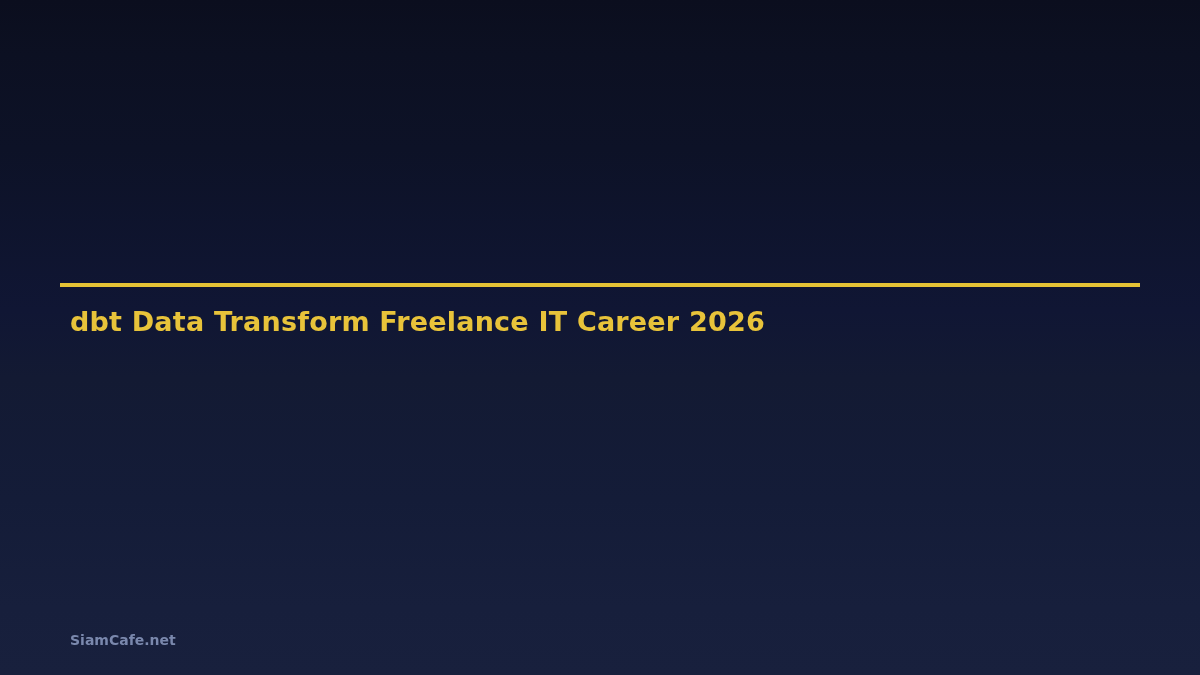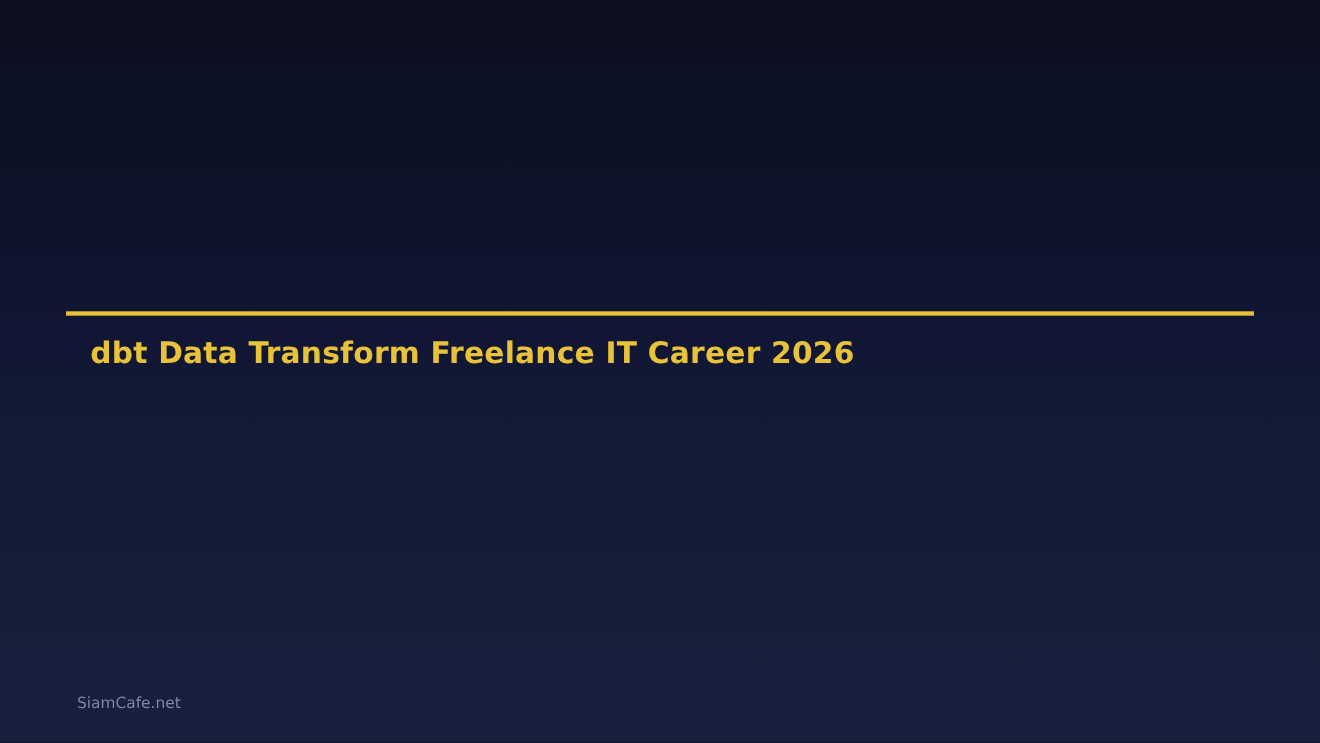--- a/index.html
+++ b/index.html
@@ -42,39 +42,39 @@
     width: 1080px;
     height: 4px;
     background: #e5c235;
     border-radius: 0;
   }
 
   .slide-title {
     margin: 0;
     padding: 0;
     position: absolute;
-    left: 22px;
+    left: 10px;
     top: 22px;
     white-space: nowrap;
     font-family: "DejaVu Sans", "Liberation Sans", sans-serif;
     font-size: 27px;
     font-weight: bold;
     letter-spacing: 0.2px;
     line-height: 34px;
     color: #e8c33a;
   }
 
   
   .footer {
     position: absolute;
     left: 70px;
     top: 630px;
     font-family: "DejaVu Sans", "Liberation Sans", sans-serif;
     font-size: 14px;
-    font-weight: normal;
+    font-weight: bold;
     line-height: 20px;
     color: #7a88ad;
     white-space: nowrap;
   }
 </style>
 </head>
 <body>
 
 <div class="slide">
 

